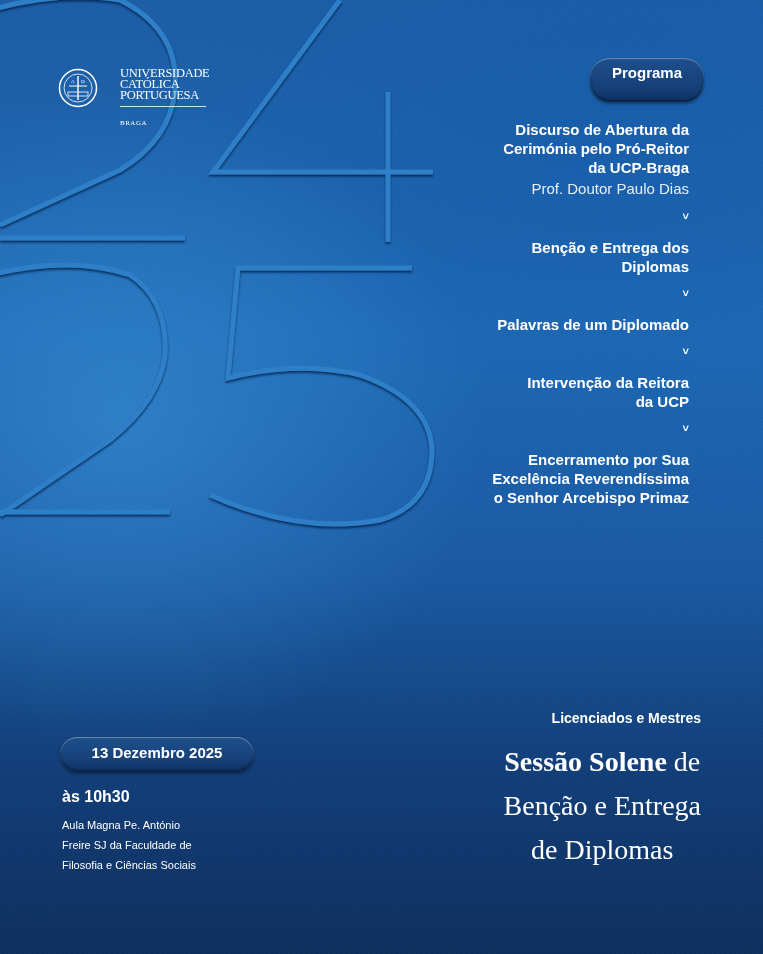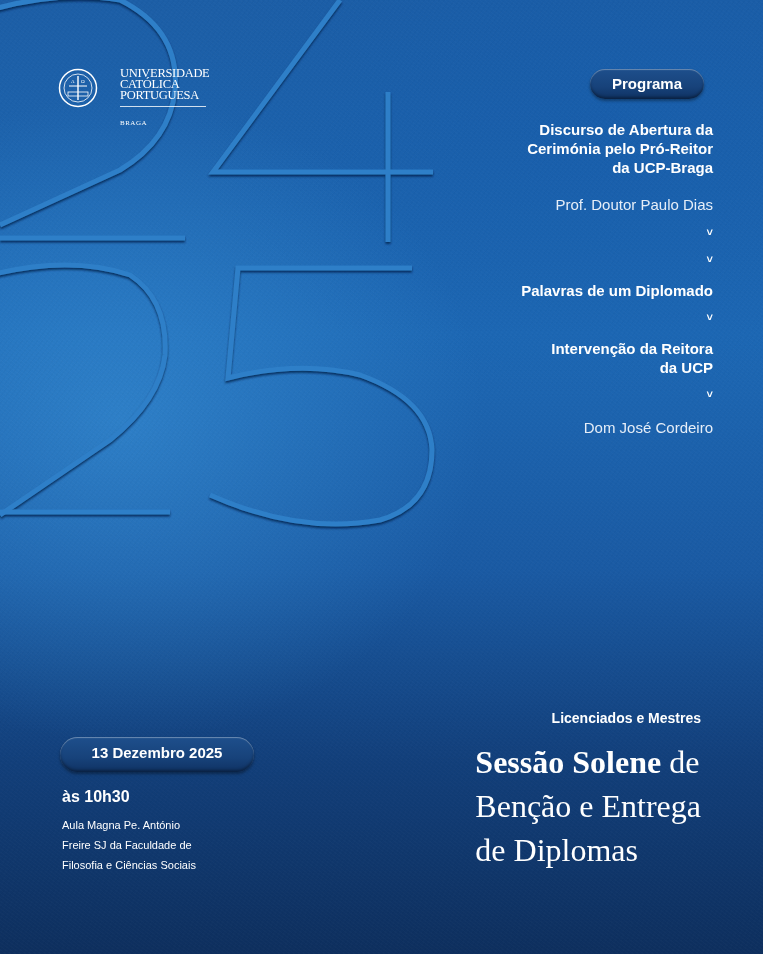--- a/index.html
+++ b/index.html
@@ -20,32 +20,32 @@
   
   .logo{position:absolute;left:58px;top:68px;display:flex;align-items:flex-start;gap:22px;}
   .seal{width:40px;height:40px;}
   .logo-text{color:#fff;font-family:"Liberation Serif",serif;font-size:12.5px;line-height:11px;letter-spacing:-0.3px;}
   .logo-line{height:1px;background:rgba(255,255,255,.8);width:86px;margin:5px 0 4px 0;}
   .logo-city{font-family:"Liberation Serif",serif;font-size:7px;color:#fff;letter-spacing:.5px;margin-top:12px;}
   
   .pill{position:absolute;border-radius:20px;color:#fff;font-weight:bold;text-align:center;
     background:linear-gradient(180deg,#1e4f8c 0%,#17427a 60%,#0f3263 100%);
     box-shadow: inset 0 1px 1px rgba(255,255,255,.35), inset 0 -2px 3px rgba(0,0,0,.35), 0 2px 3px rgba(0,0,0,.35);}
-  .pill-programa{left:590px;top:69px;width:114px;height:30px;font-size:15px;line-height:30px;}
-  .program{position:absolute;right:50px;top:120px;width:330px;text-align:right;color:#fff;}
+  .pill-programa{left:590px;top:58px;width:114px;height:44px;font-size:15px;line-height:30px;}
+  .program{position:absolute;right:74px;top:120px;width:330px;text-align:right;color:#fff;}
   .item-title{font-weight:bold;font-size:15px;line-height:19px;white-space:pre-line;}
-  .item-sub{font-size:15px;line-height:20px;color:#e6eef8;white-space:pre-line;margin-top:18px;}
+  .item-sub{font-size:15px;line-height:20px;color:#e6eef8;white-space:pre-line;margin-top:2px;}
   .chev{display:block;text-align:right;font-size:11px;line-height:11px;margin:12px 0 16px 0;color:#fff;font-weight:bold;}
   
   .pill-date{left:60px;top:737px;width:194px;height:35px;font-size:15px;line-height:31px;}
   .time{position:absolute;left:62px;top:788px;color:#fff;font-weight:bold;font-size:16px;}
   .venue{position:absolute;left:62px;top:815px;color:#fff;font-size:11px;line-height:20px;white-space:pre-line;width:240px;}
   
   .audience{position:absolute;right:62px;top:710px;color:#fff;font-weight:bold;font-size:14px;text-align:center;}
-  .title{position:absolute;right:62px;top:740px;text-align:left;color:#fff;font-family:"Liberation Serif",serif;font-size:32px;line-height:44px;}
+  .title{position:absolute;right:62px;top:740px;text-align:center;color:#fff;font-family:"Liberation Serif",serif;font-size:28px;line-height:44px;}
   .title b{font-weight:bold;}
   .title span.light{font-weight:normal;}
 </style>
 </head>
 <body>
 
 <div class="poster">
   <div class="grain"></div>
 
   <div class="numerals">
@@ -100,32 +100,38 @@
   <div class="pill pill-programa">Programa</div>
 
   <div class="program">
     <div>
       <div class="item-title">Discurso de Abertura da
 Cerimónia pelo Pró-Reitor
 da UCP-Braga</div>
       <div class="item-sub">Prof. Doutor Paulo Dias</div>
     </div>
     <span class="chev">˅</span>
+    <div>
+      <div class="item-title">Benção e Entrega dos
+Diplomas</div>
+    </div>
     <span class="chev">˅</span>
     <div>
       <div class="item-title">Palavras de um Diplomado</div>
     </div>
     <span class="chev">˅</span>
     <div>
       <div class="item-title">Intervenção da Reitora
 da UCP</div>
     </div>
     <span class="chev">˅</span>
     <div>
-      <div class="item-sub">Dom José Cordeiro</div>
+      <div class="item-title">Encerramento por Sua
+Excelência Reverendíssima
+o Senhor Arcebispo Primaz</div>
     </div>
   </div>
 
   <div class="pill pill-date">13 Dezembro 2025</div>
   <div class="time">às 10h30</div>
   <div class="venue">Aula Magna Pe. António
 Freire SJ da Faculdade de
 Filosofia e Ciências Sociais</div>
 
   <div class="audience">Licenciados e Mestres</div>

